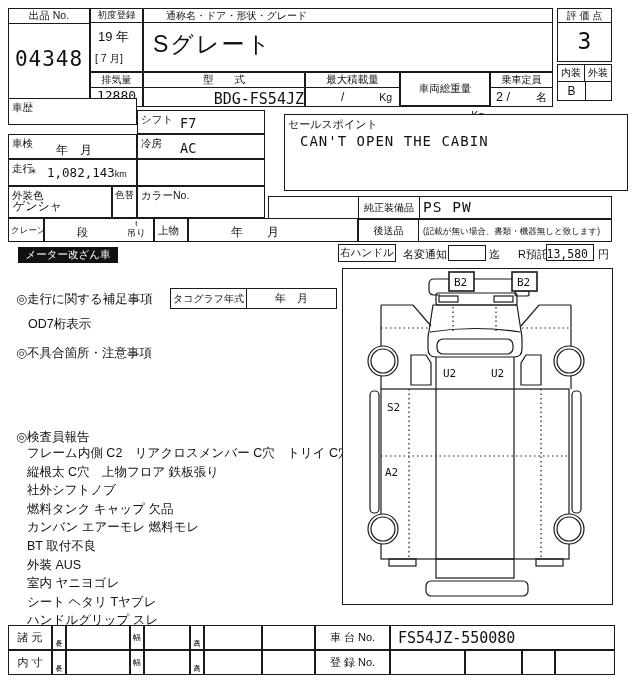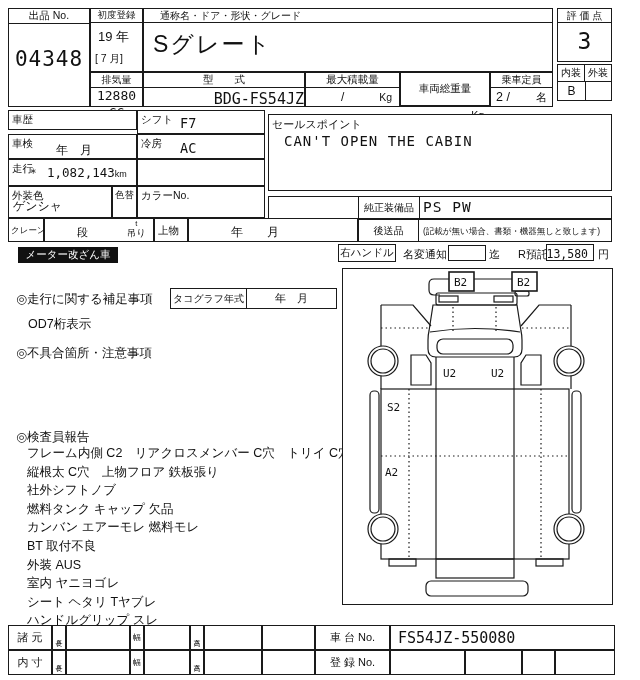--- a/index.html
+++ b/index.html
@@ -29,21 +29,21 @@
     <div style="margin:5px 0 0 7px;font-size:13px;white-space:nowrap">19 年</div>
     <div style="margin:6px 0 0 4px;font-size:10.5px;white-space:nowrap">[ 7 月]</div>
   </div>
 
   <div class="cell" style="left:90px;top:72px;width:53px;height:35px">
     <div class="hdr" style="height:15px;font-size:10px">排気量</div>
     <div class="mono" style="text-align:center;font-size:13px;">12880 cc</div>
   </div>
 
   <div class="cell" style="left:143px;top:8px;width:410px;height:64px">
-    <div class="hdr" style="height:14px;font-size:10px;justify-content:flex-start;padding-left:16px">通称名・ドア・形状・グレード</div>
+    <div class="hdr" style="height:14px;font-size:10px;justify-content:flex-start;padding-left:22px">通称名・ドア・形状・グレード</div>
     <div style="margin:6px 0 0 9px;font-size:23px;letter-spacing:2px;white-space:nowrap">Sグレート</div>
   </div>
 
   <div class="cell" style="left:143px;top:72px;width:162px;height:35px">
     <div class="hdr" style="height:15px">型　　式</div>
     <div class="mono" style="margin:2px 0 0 6px;font-size:15px;white-space:nowrap">BDG-FS54JZ</div>
   </div>
 
   <div class="cell" style="left:305px;top:72px;width:95px;height:35px">
     <div class="hdr" style="height:15px">最大積載量</div>
@@ -73,21 +73,21 @@
     <div class="mono" style="text-align:center;font-size:23px;margin-top:5px">3</div>
   </div>
 
   <div class="cell" style="left:557px;top:64px;width:55px;height:37px">
     <div class="hdr" style="position:absolute;left:0;top:0;width:27px;height:17px;border-right:1px solid #1a1a1a;font-size:10px">内装</div>
     <div class="hdr" style="position:absolute;left:27px;top:0;width:26px;height:17px;font-size:10px">外装</div>
     <div class="ctr" style="position:absolute;left:0;top:17px;width:27px;height:18px;border-right:1px solid #1a1a1a;font-size:12px">B</div>
     <div class="ctr" style="position:absolute;left:27px;top:17px;width:26px;height:18px;font-size:12px"></div>
   </div>
 
-  <div class="cell" style="left:8px;top:110px;width:129px;height:20px">
+  <div class="cell" style="left:8px;top:98px;width:129px;height:27px">
     <span class="lblTL">車歴</span>
   </div>
   <div class="cell" style="left:137px;top:110px;width:128px;height:24px">
     <span class="lblTL">シフト</span>
     <span class="abs mono" style="left:42px;top:4px;font-size:13.5px">F7</span>
   </div>
 
   <div class="cell" style="left:8px;top:134px;width:129px;height:25px">
     <span class="lblTL">車検</span>
     <span class="abs" style="left:47px;top:7px;font-size:12px">年　月</span>
@@ -129,21 +129,21 @@
       <div style="font-size:9.5px">吊り</div>
     </div>
   </div>
   <div class="cell" style="left:154px;top:218px;width:34px;height:24px">
     <span class="lblTL" style="top:5px">上物</span>
   </div>
   <div class="cell" style="left:188px;top:218px;width:170px;height:24px">
     <span class="abs" style="left:42px;top:5px;font-size:12px">年　　月</span>
   </div>
 
-  <div class="cell" style="left:268px;top:114px;width:344px;height:77px">
+  <div class="cell" style="left:284px;top:114px;width:344px;height:77px">
     <span class="lblTL" style="font-size:11px">セールスポイント</span>
     <div class="abs mono" style="left:15px;top:18px;font-size:14px;letter-spacing:1px">CAN'T OPEN THE CABIN</div>
   </div>
 
   <div class="cell" style="left:268px;top:196px;width:344px;height:23px">
     <div class="ctr" style="position:absolute;left:89px;top:0;width:60px;height:100%;border-left:1px solid #1a1a1a;border-right:1px solid #1a1a1a;font-size:10px">純正装備品</div>
     <div class="abs mono" style="left:154px;top:2px;font-size:14.5px;letter-spacing:1px">PS PW</div>
   </div>
   <div class="cell" style="left:358px;top:219px;width:254px;height:23px">
     <div class="ctr" style="position:absolute;left:0;top:0;width:59px;height:100%;border-right:1px solid #1a1a1a;font-size:10px">後送品</div>

